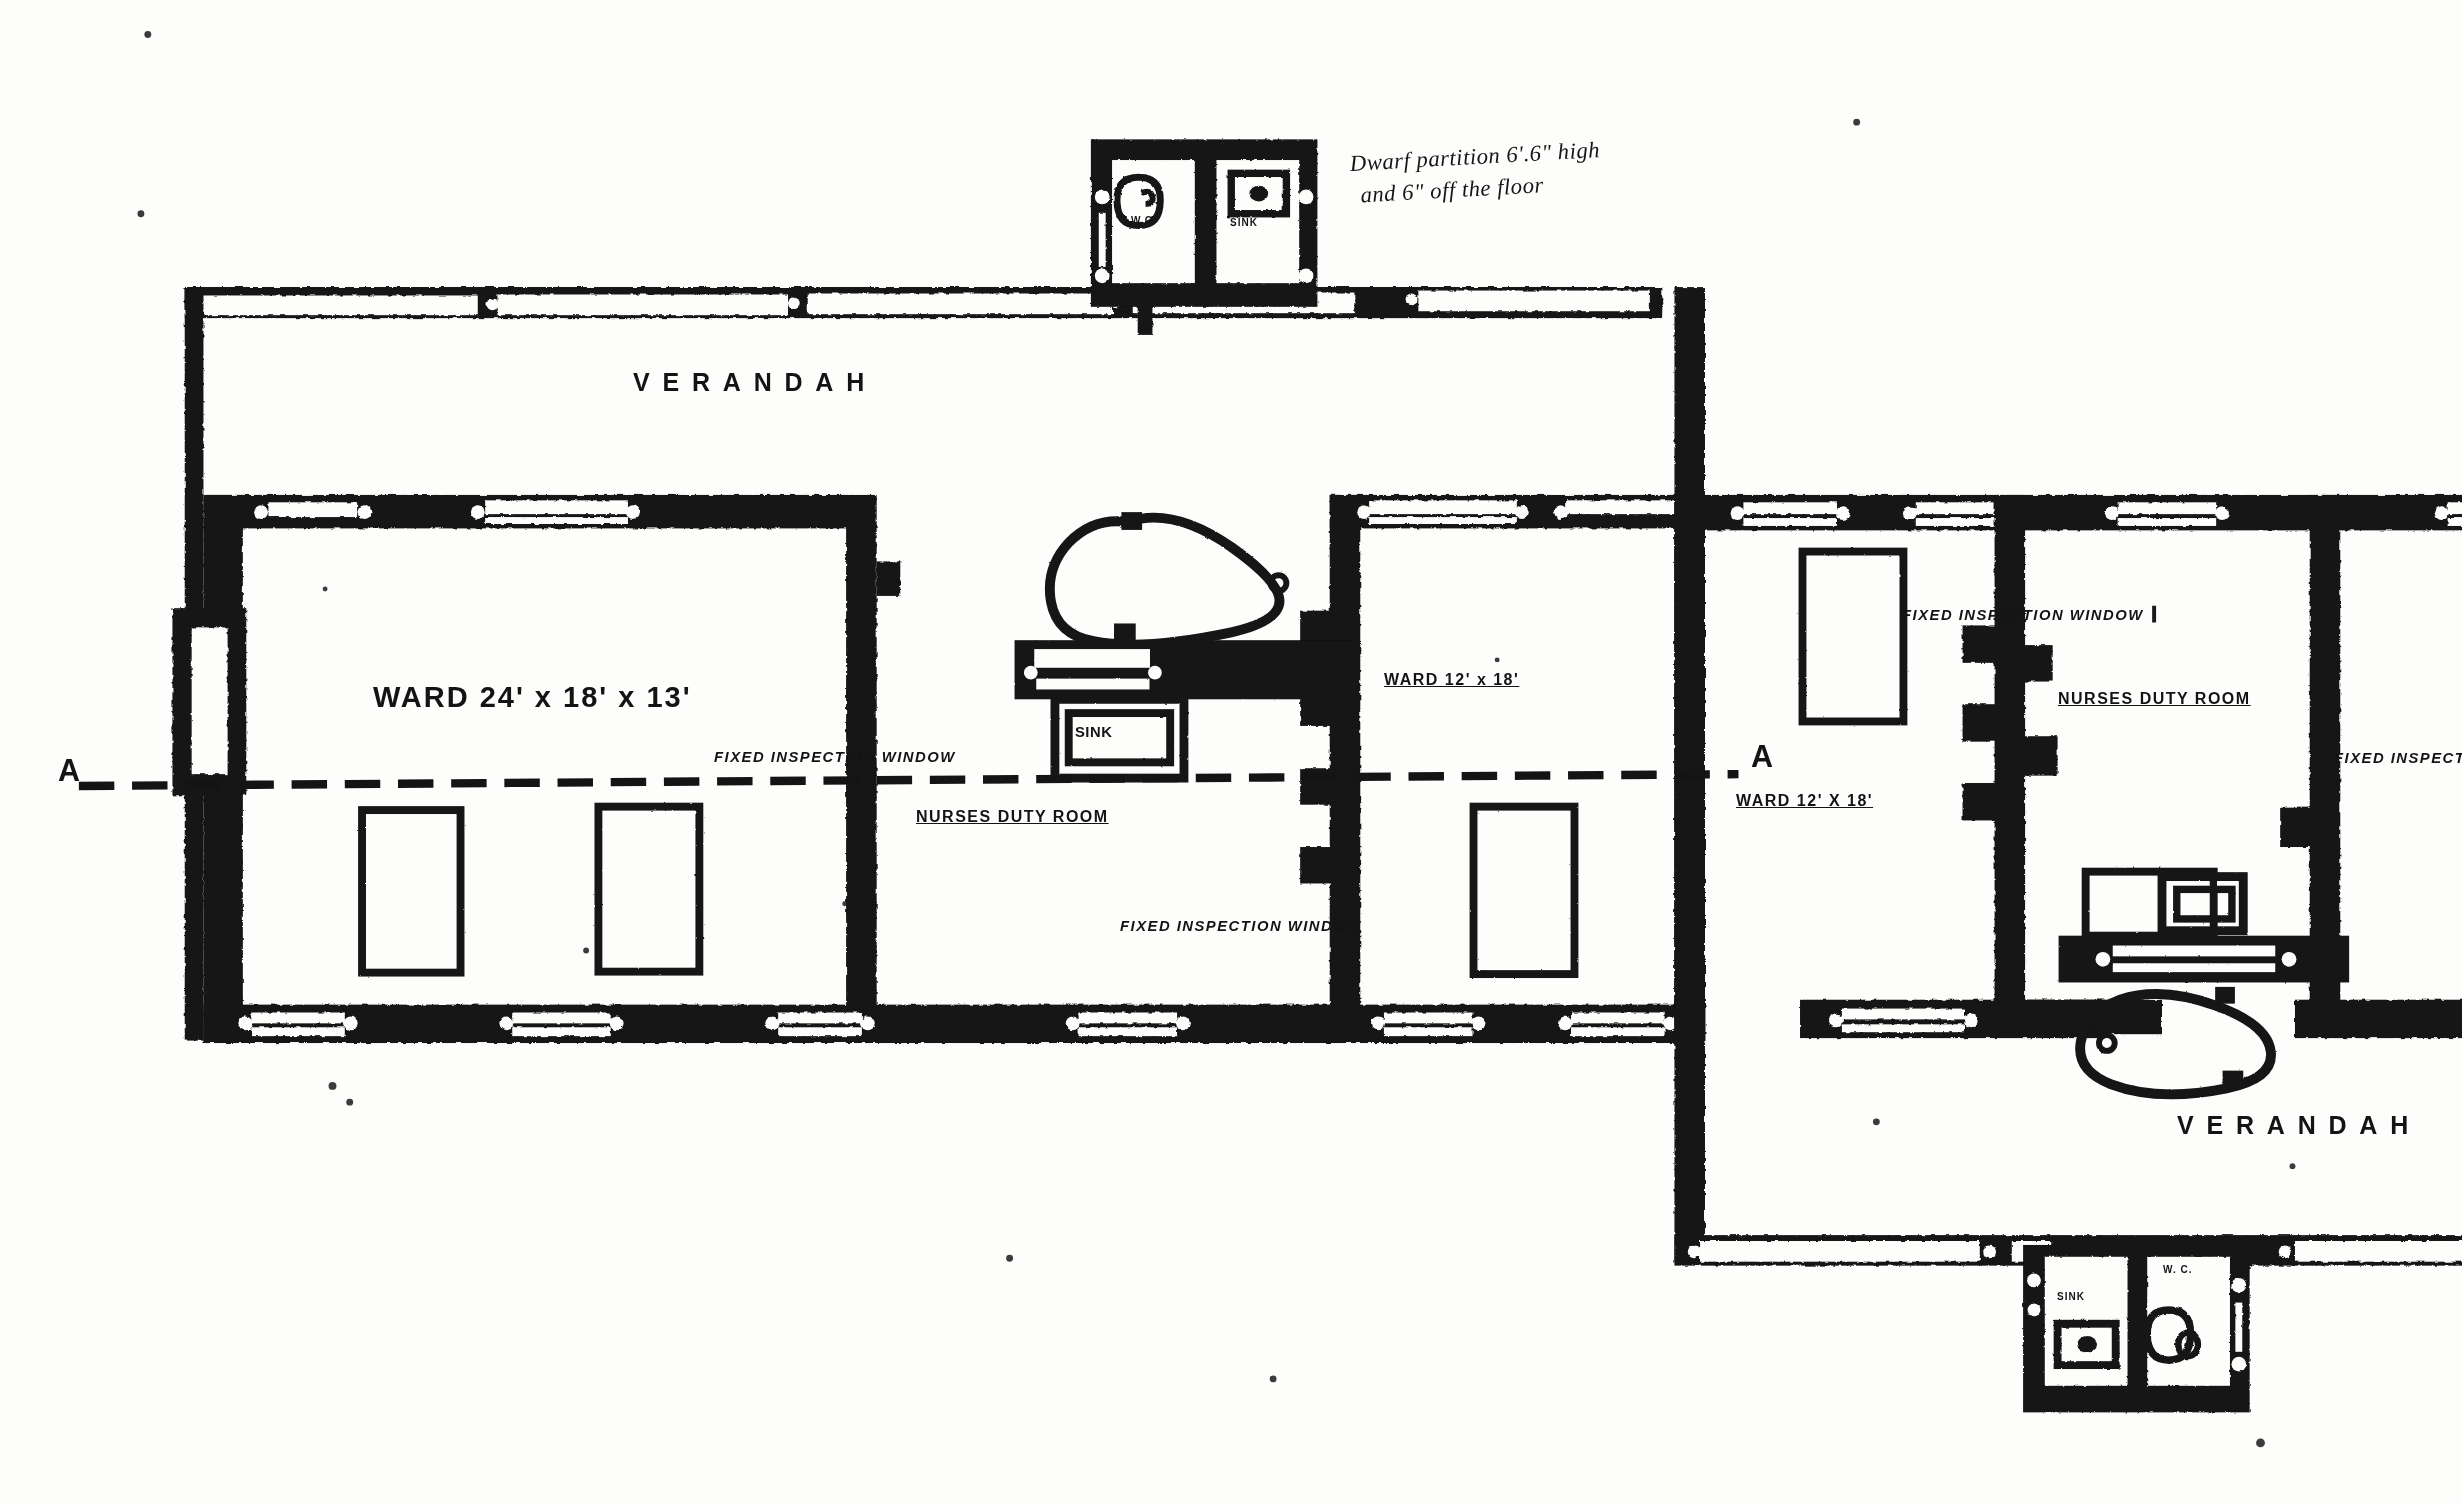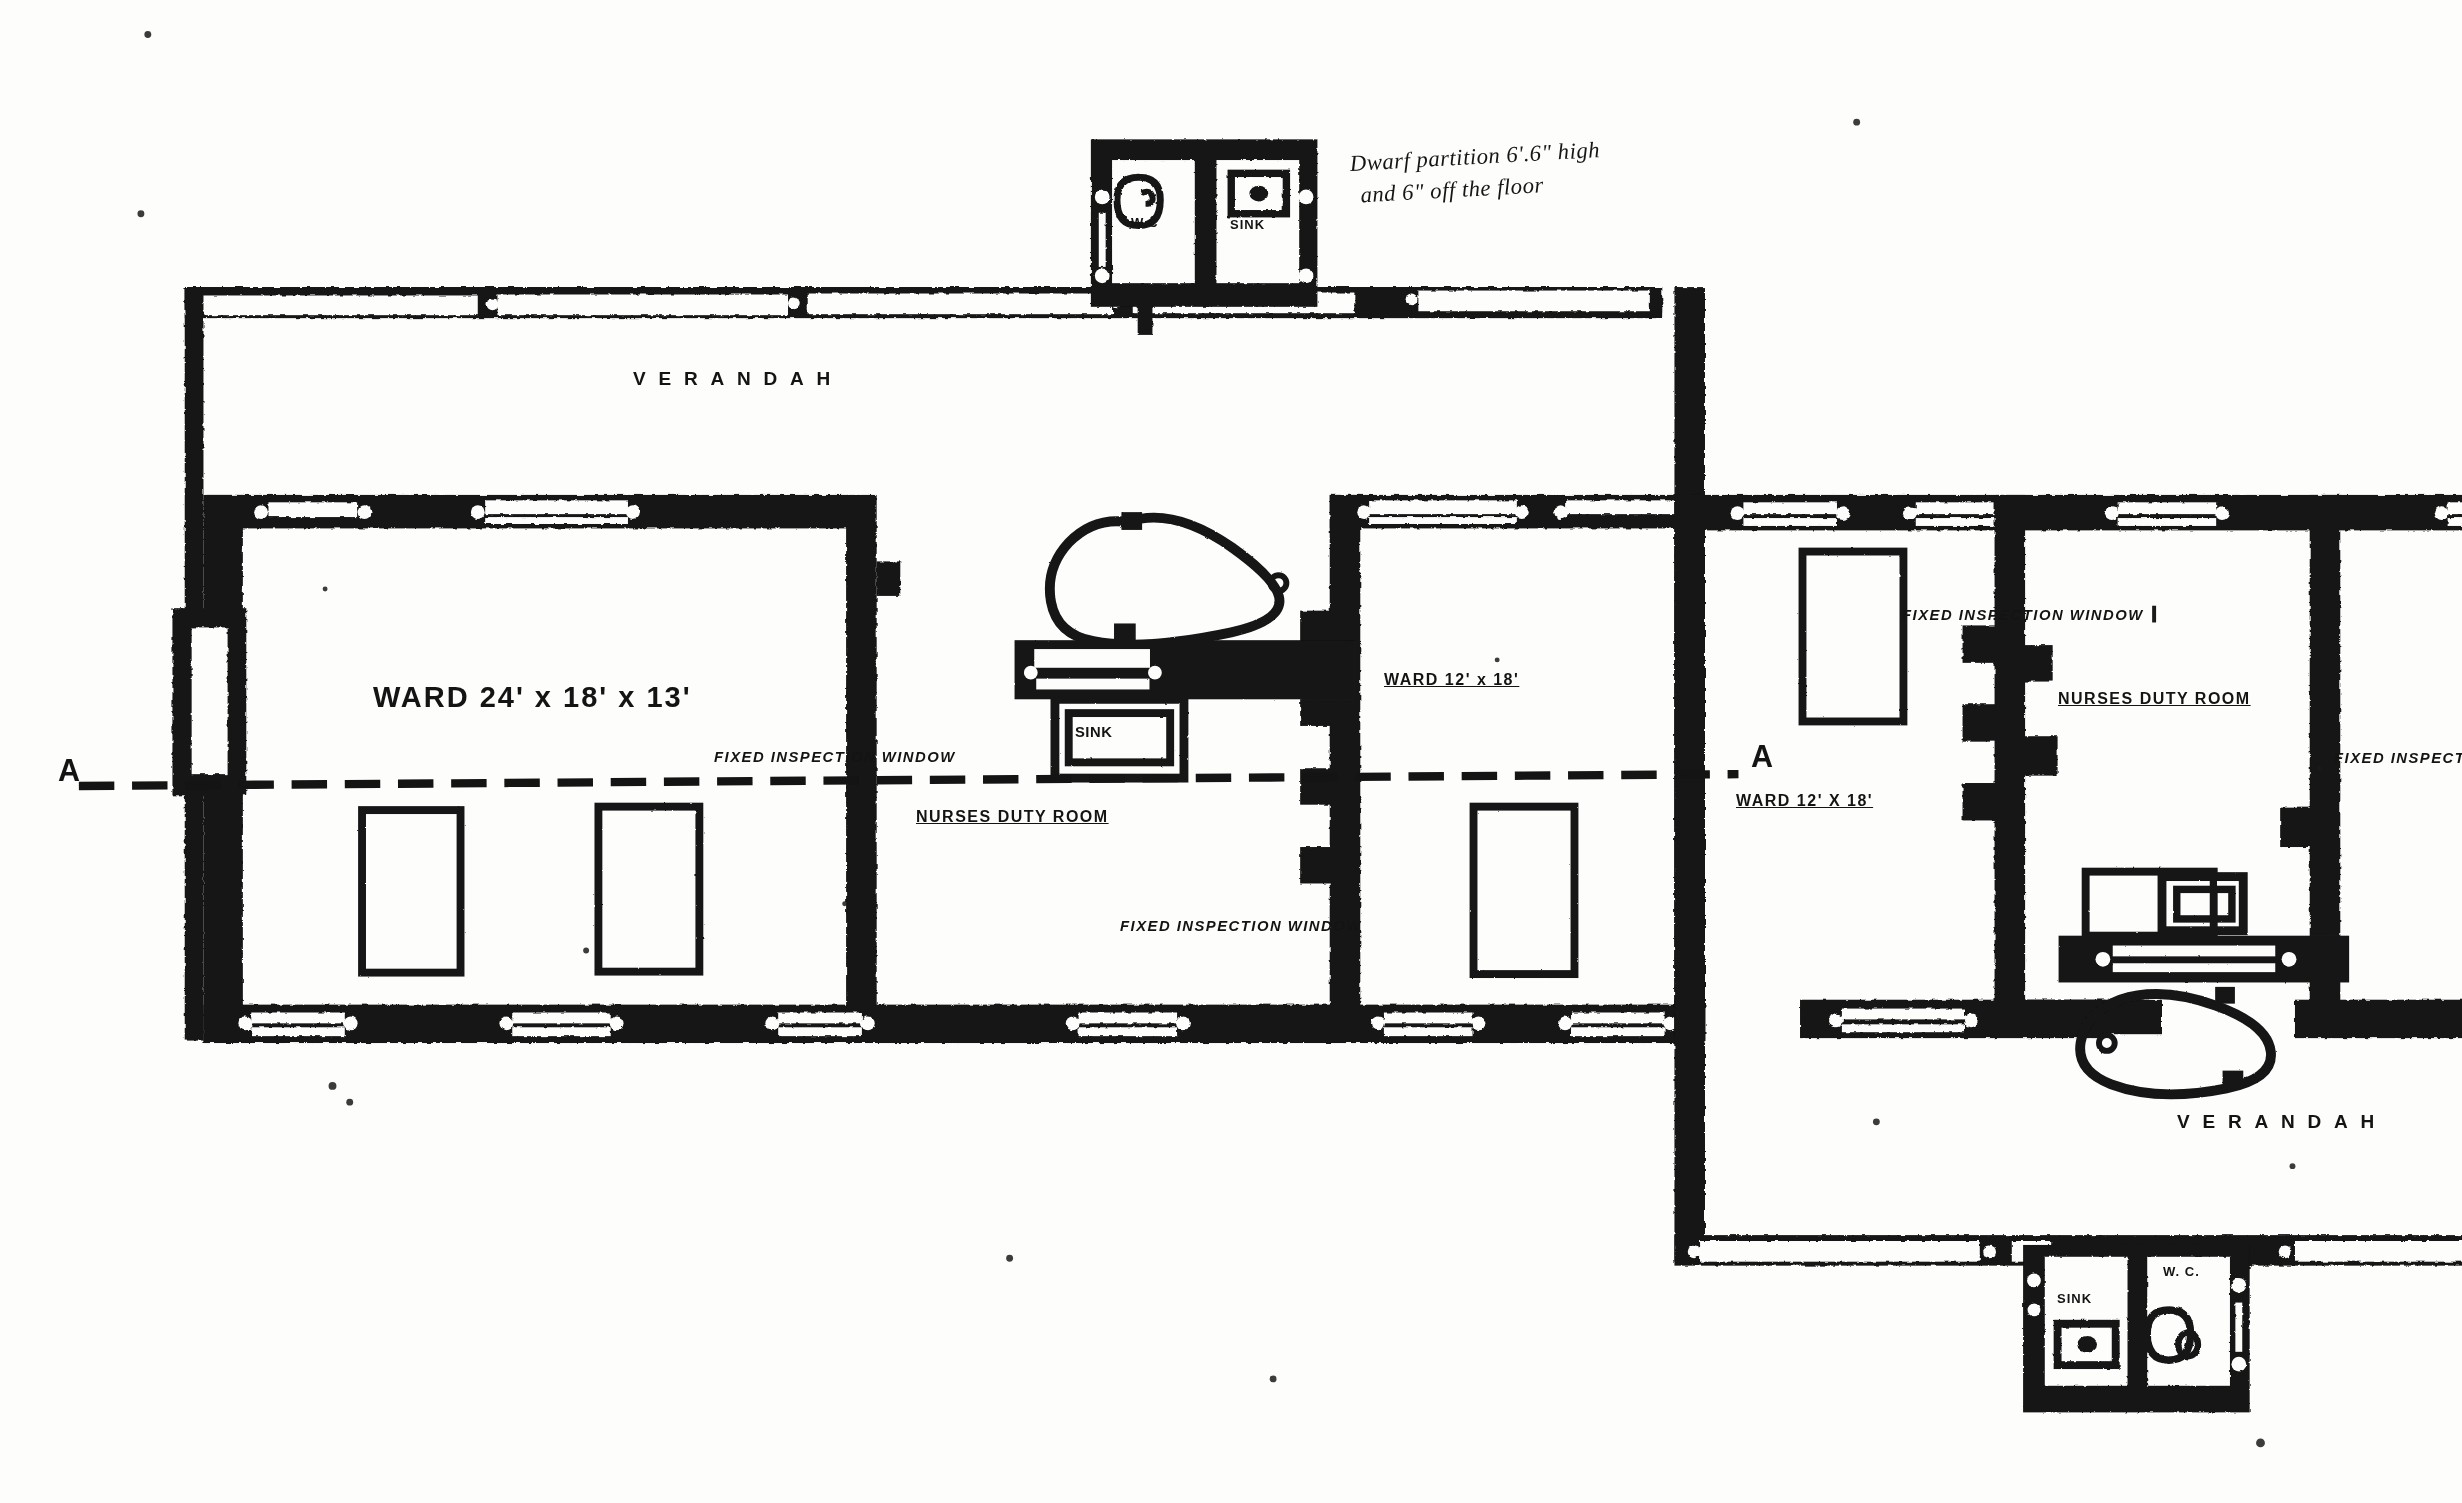--- a/index.html
+++ b/index.html
@@ -14,23 +14,23 @@
   .lbl{
     position:absolute;
     font-family:"Liberation Sans", sans-serif;
     font-weight:bold;
     color:#141414;
     white-space:nowrap;
     user-select:none;
   }
   .lbl-room{font-size:29px;letter-spacing:2px;}
   .lbl-room-sm{font-size:16px;letter-spacing:1.5px;text-decoration:underline;}
-  .lbl-verandah{font-size:19px;letter-spacing:12.8px;}
+  .lbl-verandah{font-size:25px;letter-spacing:12.8px;}
   .lbl-window{font-size:14.8px;letter-spacing:1.5px;font-style:italic;}
-  .lbl-fixture{font-size:13px;letter-spacing:1px;}
+  .lbl-fixture{font-size:10px;letter-spacing:1px;}
   .lbl-section{font-size:30.5px;font-weight:bold;}
   .note{
     position:absolute;
     font-family:"Liberation Serif", serif;
     font-style:italic;
     font-size:22.7px;
     color:#161616;
     line-height:1.42;
     white-space:pre-line;
     transform:rotate(-3.2deg);

